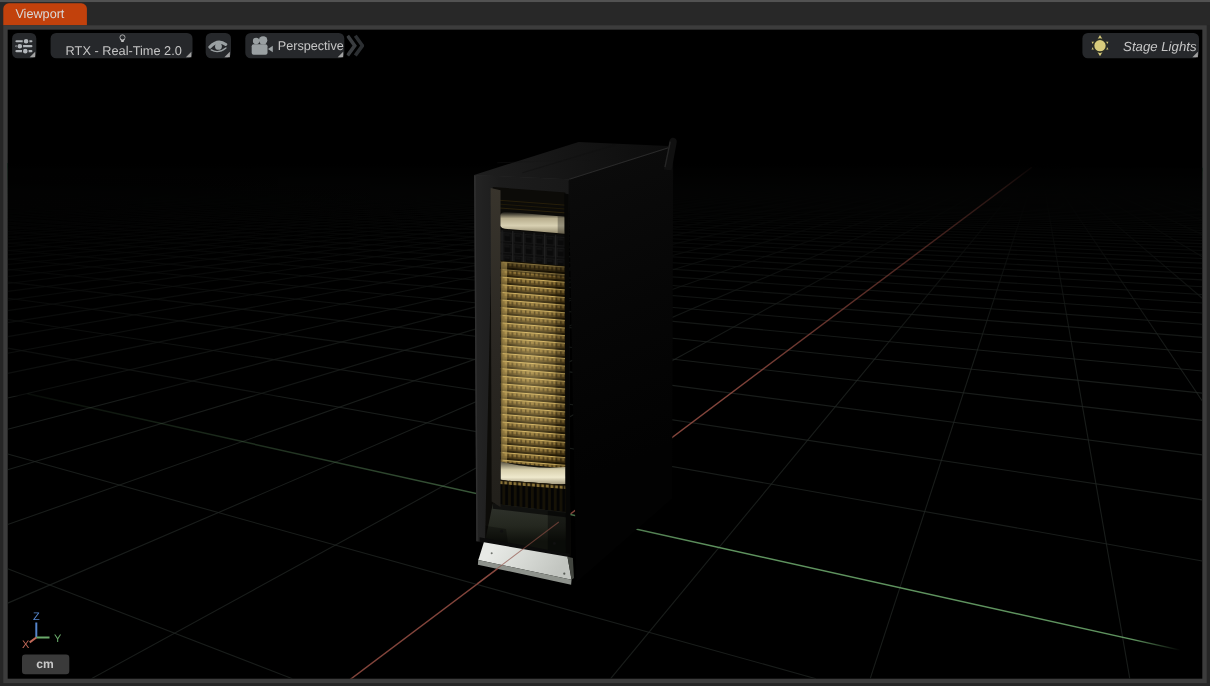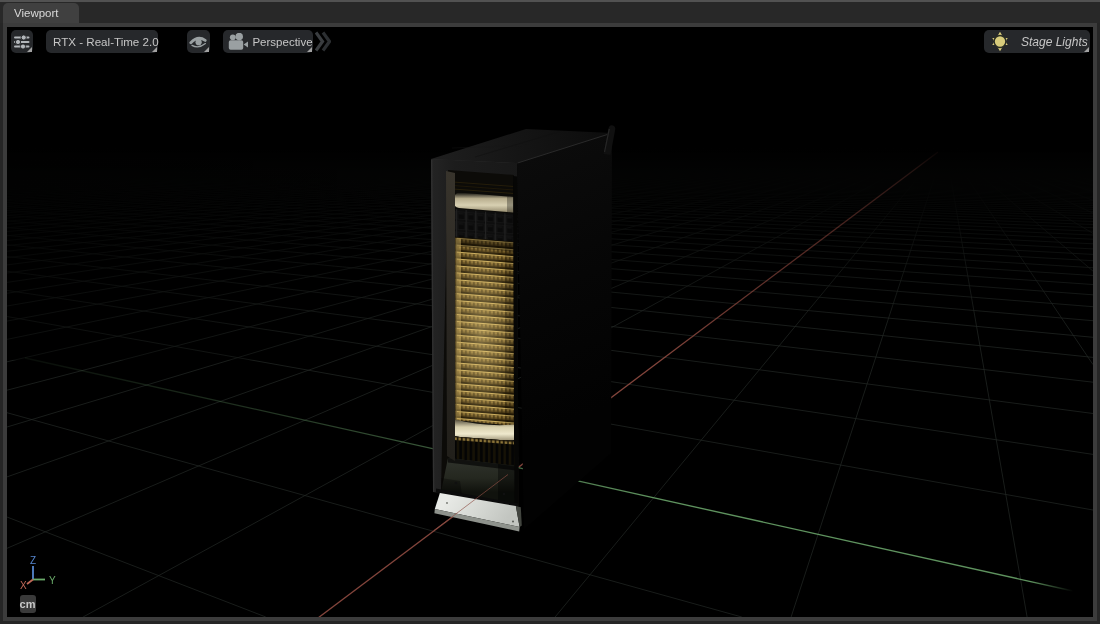--- a/index.html
+++ b/index.html
@@ -6,21 +6,21 @@
   .abs { position:absolute; }
   .btn { position:absolute; top:30px; height:23px; background:#26282b; border-radius:5px;
     color:#c6c6c6; font-size:12px; display:flex; align-items:center; white-space:nowrap; }
   .corner:after { content:""; position:absolute; right:1px; bottom:1px; width:0; height:0;
     border-style:solid; border-width:0 0 5px 5px; border-color:transparent transparent #a2a2a2 transparent; }
 </style></head>
 <body>
 
 <div class="abs" style="left:0;top:0;width:1100px;height:2px;background:#525252;"></div>
 <div class="abs" style="left:0;top:2px;width:1100px;height:21px;background:#282828;"></div>
-<div class="abs" style="left:3px;top:3px;width:76px;height:20px;background:#404040;border-radius:5px 5px 0 0;color:#d9d9d9;font-size:11.5px;line-height:20px;padding-left:11px;box-sizing:border-box;">Viewport</div>
+<div class="abs" style="left:3px;top:3px;width:76px;height:20px;background:#c2410c;border-radius:5px 5px 0 0;color:#d9d9d9;font-size:11.5px;line-height:20px;padding-left:11px;box-sizing:border-box;">Viewport</div>
 
 <div class="abs" style="left:3px;top:23px;width:1094px;height:598px;background:#3c3c3c;"></div>
 
 <div class="abs" style="left:7px;top:27px;width:1086px;height:590px;background:#000;overflow:hidden;">
 <svg width="1086" height="590" viewBox="7 27 1086 590">
 <defs>
   <linearGradient id="fog" x1="0" y1="27" x2="0" y2="330" gradientUnits="userSpaceOnUse">
     <stop offset="0" stop-color="#000" stop-opacity="1"></stop>
     <stop offset="0.40" stop-color="#000" stop-opacity="1"></stop>
     <stop offset="0.56" stop-color="#000" stop-opacity="0.84"></stop>
@@ -619,21 +619,21 @@
       <line x1="4" y1="12" x2="17.5" y2="12"></line>
       <line x1="4" y1="16.5" x2="17.5" y2="16.5"></line>
     </g>
     <g fill="#b2b6ba" stroke="#26282b" stroke-width="1">
       <circle cx="12.7" cy="7.5" r="2.6"></circle>
       <circle cx="7" cy="12" r="2.6"></circle>
       <circle cx="12" cy="16.5" r="2.6"></circle>
     </g>
   </svg>
 </div>
-<div class="btn corner" style="left:46px;width:112px;">
+<div class="btn corner" style="left:46px;width:129px;flex-direction:column;">
   <svg width="26" height="23" viewBox="0 0 26 23" style="margin-left:3px;">
     <circle cx="11.5" cy="9.2" r="5.3" fill="none" stroke="#c6c6c6" stroke-width="1.7"></circle>
     <path d="M7.3,12.4 L8.6,15.6 L14.4,15.6 L15.7,12.4" fill="none" stroke="#c6c6c6" stroke-width="1.7"></path>
     <path d="M8.7,15.6 l5.6,0 l0,2.6 q-2.8,1.7 -5.6,0 Z" fill="#c6c6c6"></path>
     <path d="M9.6,6 l5.2,5.4 l2.3,-2.5" fill="none" stroke="#33373b" stroke-width="1.5"></path>
   </svg>
   <span style="margin-left:4px;font-size:11.6px;">RTX - Real-Time 2.0</span>
 </div>
 <div class="btn corner" style="left:187px;width:23px;justify-content:center;">
   <svg width="19" height="16" viewBox="0 0 19 16">
@@ -670,13 +670,13 @@
 <svg class="abs" style="left:12px;top:553px;" width="48" height="40" viewBox="0 0 48 40">
   <g stroke-width="1.8" fill="none">
     <line x1="21" y1="26.5" x2="21" y2="13" stroke="#5585cc"></line>
     <line x1="21" y1="26.5" x2="33" y2="26.5" stroke="#6aaa6a"></line>
     <line x1="21" y1="26.5" x2="15" y2="31" stroke="#c06858"></line>
   </g>
   <text x="21" y="10.5" fill="#5585cc" font-size="10" text-anchor="middle" font-family="Liberation Sans">Z</text>
   <text x="37" y="31" fill="#6aaa6a" font-size="10" font-family="Liberation Sans">Y</text>
   <text x="8" y="36" fill="#c06858" font-size="10" font-family="Liberation Sans">X</text>
 </svg>
-<div class="abs" style="left:19.5px;top:595px;width:16px;height:18px;background:#3a3a3a;border-radius:3px;color:#c8c8c8;font-size:11px;font-weight:bold;text-align:center;line-height:18px;">cm</div>
+<div class="abs" style="left:19.5px;top:595px;width:43px;height:18px;background:#3a3a3a;border-radius:3px;color:#c8c8c8;font-size:11px;font-weight:bold;text-align:center;line-height:18px;">cm</div>
 
 </body></html>

